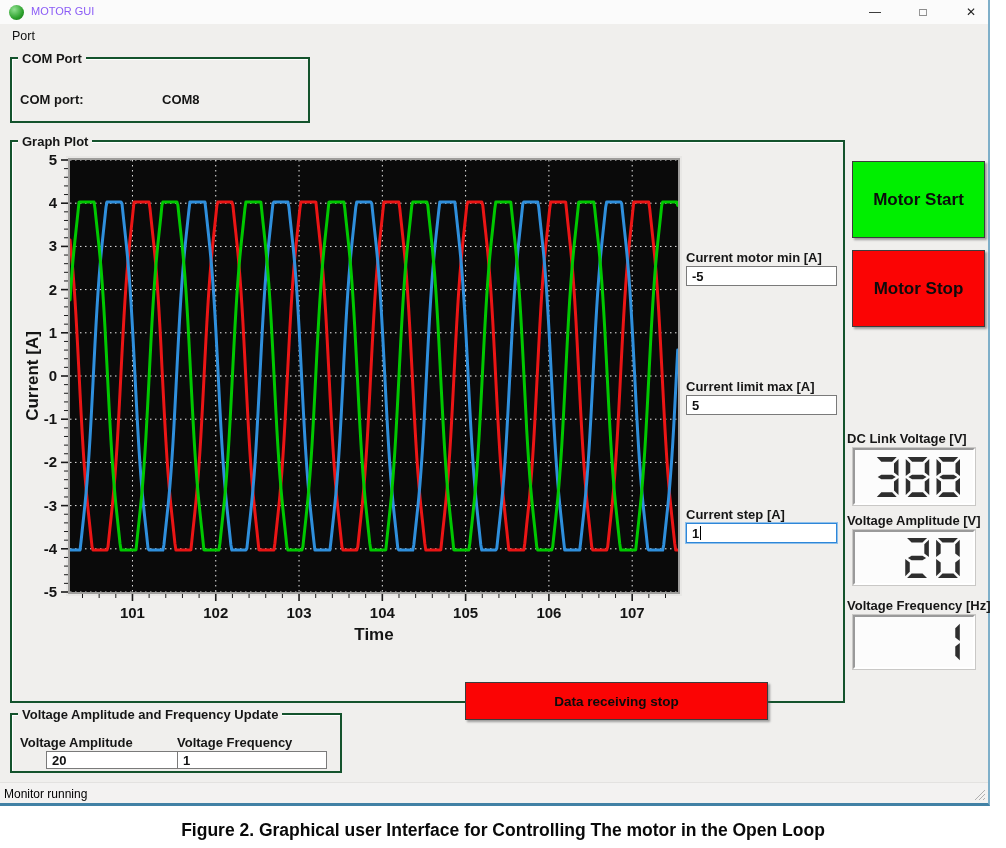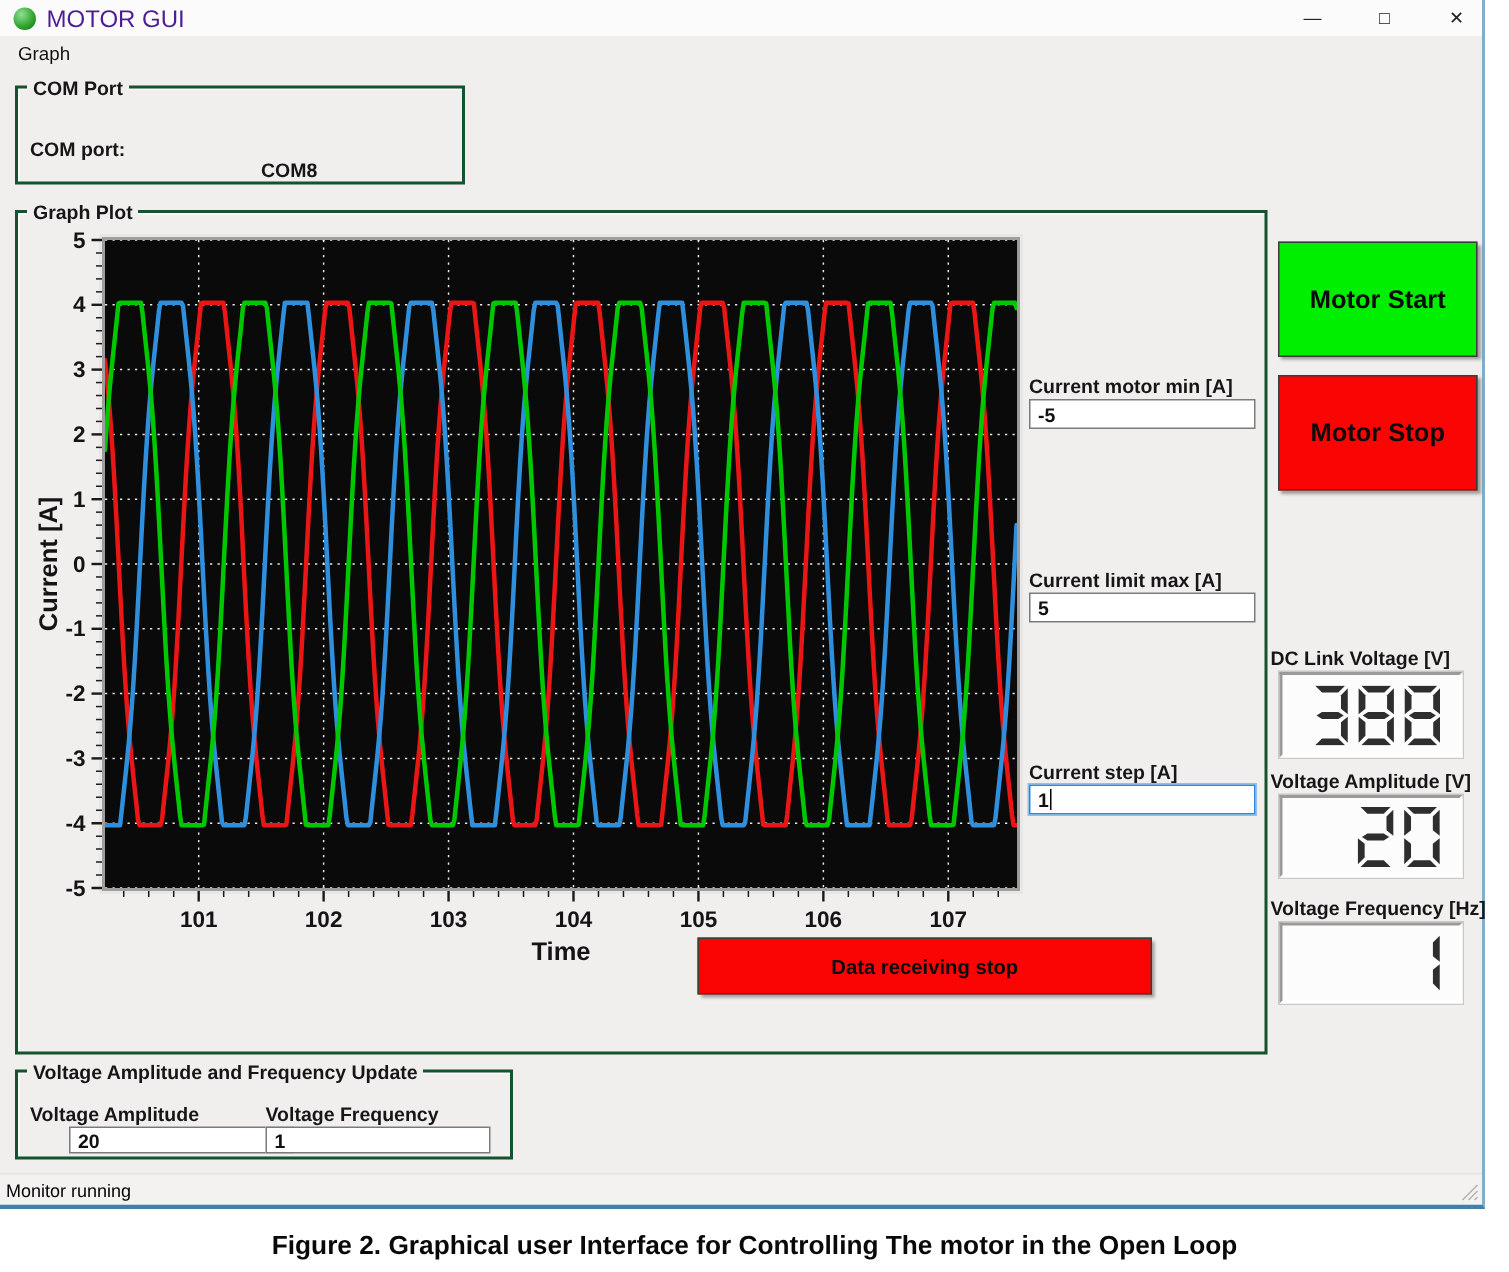--- a/index.html
+++ b/index.html
@@ -8,21 +8,21 @@
   .screen { position:relative; width:1006px; height:848px; background:#ffffff; }
 
   
   .window { position:absolute; left:0; top:0; width:990px; height:806px;
             background:#f0efed;
             border-right:2px solid #7fafc9;
             border-bottom:3px solid #4181a5; }
   .titlebar { position:absolute; left:0; top:0; width:100%; height:24px; background:#fbfbfb; }
   .app-icon { position:absolute; left:9px; top:5px; width:15px; height:15px; border-radius:50%;
               background:radial-gradient(circle at 35% 30%, #90e090, #2da12d 60%, #136b13); }
-  .title-text { position:absolute; left:31px; top:5px; font-size:16px; color:#4c1d95; }
+  .title-text { position:absolute; left:31px; top:5px; font-size:11px; color:#8b5cf6; }
   .winbtn { position:absolute; top:0; width:34px; height:24px; text-align:center;
             font-size:12px; line-height:24px; color:#222; }
   .menubar { position:absolute; left:0; top:24px; width:100%; height:24px; background:#f0efed; }
   .menu-item { position:absolute; left:6px; top:3px; font-size:12.5px; color:#111; padding:2px 6px; }
 
   
   .groupbox { position:absolute; border:2px solid #14532d; box-shadow:1px 1px 0 #ffffff inset; }
   .grouplabel { position:absolute; top:-8px; left:6px; background:#f0efed; padding:0 4px;
                 font-size:13px; font-weight:bold; color:#161616; white-space:nowrap; }
 
@@ -79,27 +79,27 @@
 
     <div class="titlebar">
       <span class="app-icon"></span>
       <span class="title-text">MOTOR GUI</span>
       <span class="winbtn" style="left:858px;">—</span>
       <span class="winbtn" style="left:906px;">□</span>
       <span class="winbtn" style="left:954px;">✕</span>
     </div>
 
     <div class="menubar">
-      <span class="menu-item">Graph</span>
+      <span class="menu-item">Port</span>
     </div>
 
     <div class="groupbox gb-com">
       <span class="grouplabel">COM Port</span>
       <span class="lbl" style="left:8px; top:33px;">COM port:</span>
-      <span class="lbl" style="left:150px; top:47px;margin-left:12px;">COM8</span>
+      <span class="lbl" style="left:150px; top:33px;">COM8</span>
     </div>
 
     <div class="groupbox gb-plot">
       <span class="grouplabel">Graph Plot</span>
 
       <svg id="plot-svg" class="plot-svg" width="672" height="495" viewBox="0 0 672 495">
           <rect x="48" y="8" width="608" height="432" fill="#0a0a0a"></rect>
           <clipPath id="plotclip">
             <rect x="48" y="8" width="608" height="432"></rect>
           </clipPath>
@@ -238,21 +238,21 @@
       <span class="lbl" style="left:674px; top:108px;">Current motor min [A]</span>
       <input class="tfield" style="left: 674px; top: 124px; width: 151px;" value="-5">
 
       <span class="lbl" style="left:674px; top:237px;">Current limit max [A]</span>
       <input class="tfield" style="left: 674px; top: 253px; width: 151px;" value="5">
 
       <span class="lbl" style="left:674px; top:365px;">Current step [A]</span>
       <input class="tfield focused" style="left: 674px; top: 381px; width: 151px;" value="1">
       <span class="caret" style="left:688px; top:384px;"></span>
 
-      <div class="btn btn-red btn-data" style="left:453px; top:483px;">Data receiving stop</div>
+      <div class="btn btn-red btn-data" style="left:453px; top:540px;">Data receiving stop</div>
     </div>
 
     <div class="btn btn-green btn-motor" style="left:852px; top:161px;">Motor Start</div>
     <div class="btn btn-red btn-motor" style="left:852px; top:250px;">Motor Stop</div>
 
     <span class="lbl" style="left:847px; top:431px;">DC Link Voltage [V]</span>
     <div class="segbox" style="left:853px; top:448px; width:122px; height:57px;">
         <svg viewBox="0 0 94 44" width="85" height="40">
           <polygon points="2,0 24,0 19,5 7,5" fill="#2e2e2e"></polygon>
           <polygon points="26,2 26,21 21,17 21,7" fill="#2e2e2e"></polygon>

